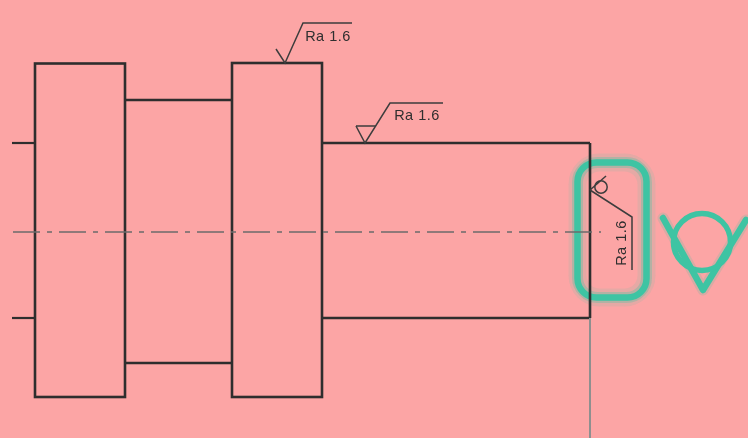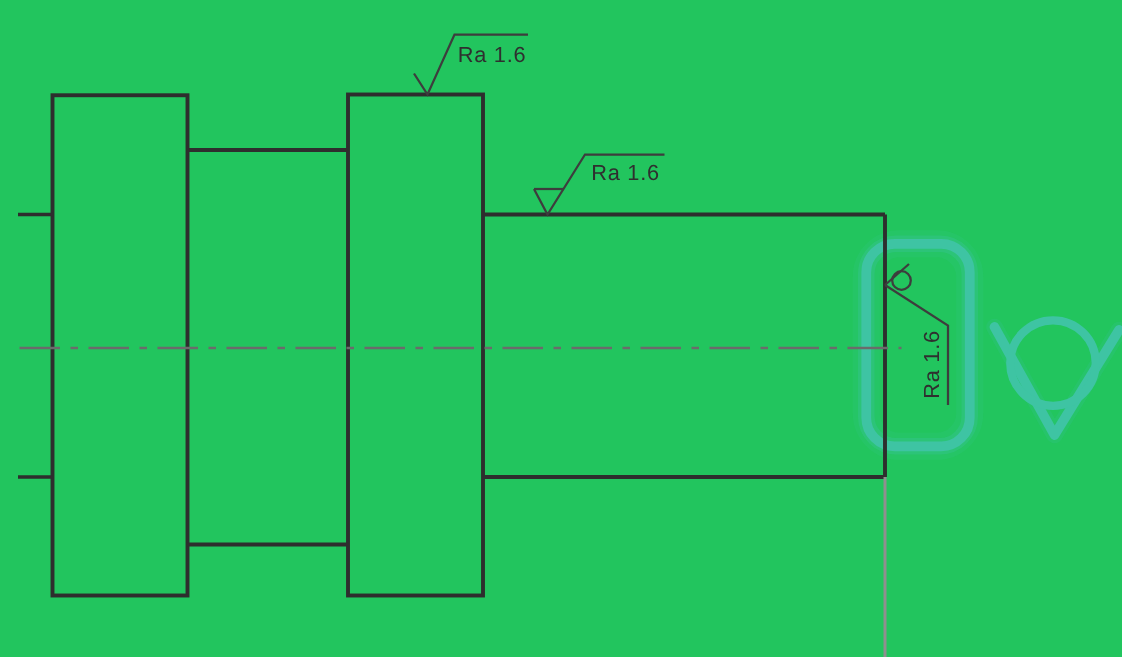--- a/index.html
+++ b/index.html
@@ -1,19 +1,19 @@
 <!DOCTYPE html>
 <html><head>
 <meta charset="utf-8">
 <style>
   html,body{margin:0;padding:0;background:#ffffff;}
   .stage{
     position:relative;
     width:748px;height:438px;
-    background:#22c55e;
+    background:#fca5a5;
     overflow:hidden;
     font-family:"Liberation Sans", sans-serif;
   }
   svg{position:absolute;left:0;top:0;}
   .outline{stroke:#2e2e2e;stroke-width:2.6;fill:none;}
   .stub{stroke:#2e2e2e;stroke-width:2.2;fill:none;}
   .extension{stroke:#8f8f8f;stroke-width:2;fill:none;}
   .centerline{stroke:#6b6b6b;stroke-width:1.6;fill:none;}
   .callout{stroke:#3d3d3d;stroke-width:1.5;fill:none;stroke-linejoin:miter;}
   .ra-text{

